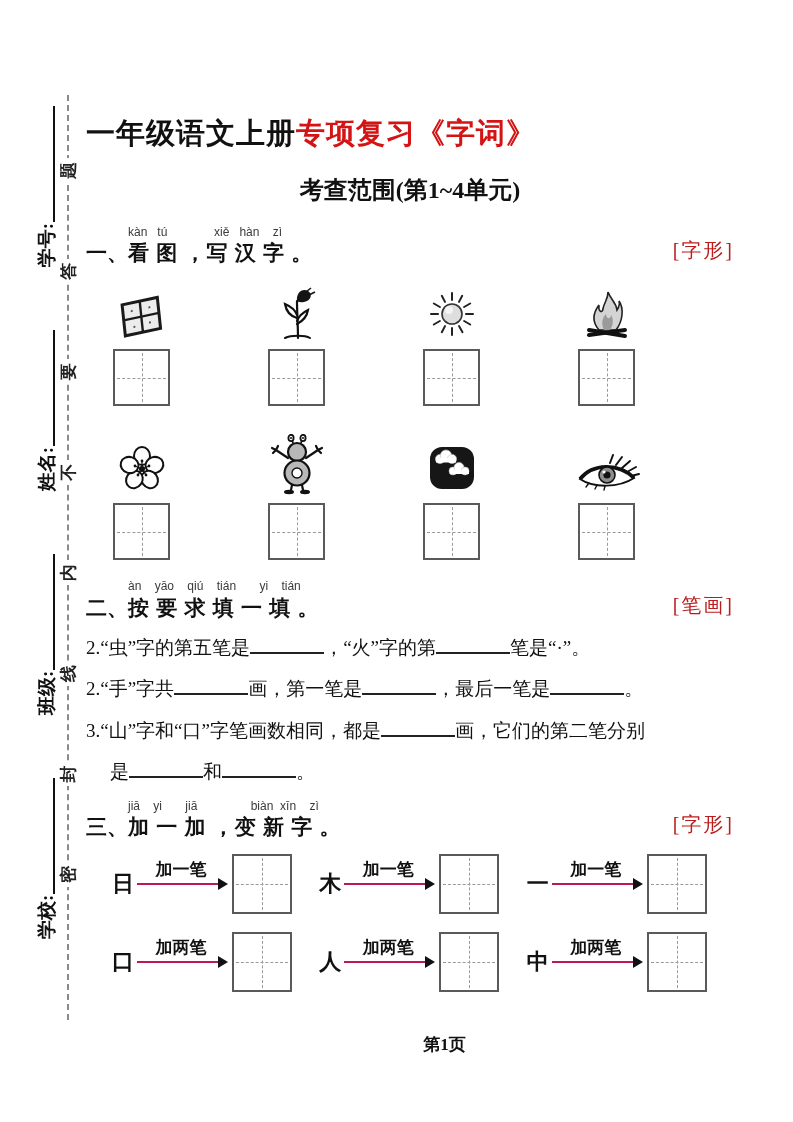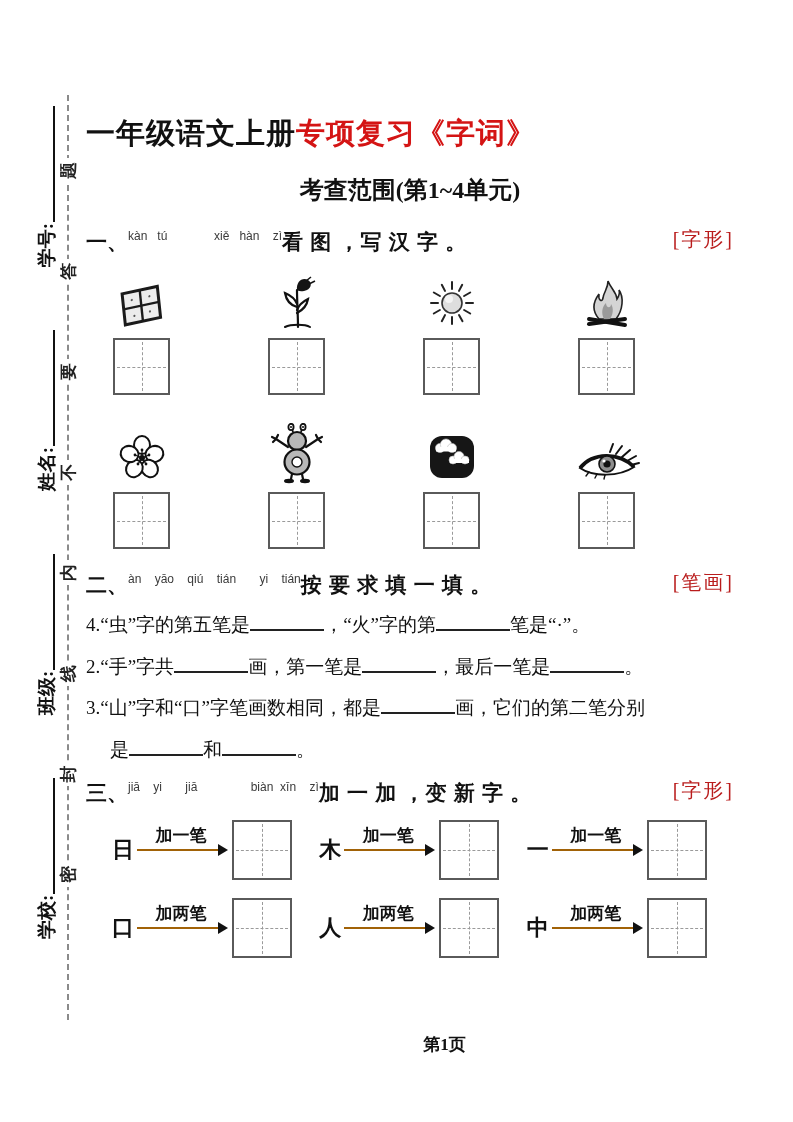--- a/index.html
+++ b/index.html
@@ -36,21 +36,21 @@
   
   .content { position:absolute; left:86px; top:0; width:648px; }
 
   .main-title { margin-top:114px; text-align:left; font-size:29px; font-weight:bold; letter-spacing:1px; white-space:nowrap; }
   .main-title .red { color:#d41414; }
   .subtitle { margin-top:20px; text-align:center; font-size:24px; font-weight:bold; }
   .scope { margin-top:34px; font-size:20px; font-weight:bold; color:#c23a60; }
 
   .sec-head { display:flex; align-items:flex-end; margin-top:20px; }
   .sec-num { font-size:21px; font-weight:bold; line-height:1.2; }
-  .sec-mid { display:flex; flex-direction:row; }
+  .sec-mid { display:flex; flex-direction:column; }
   .pinyin { font-family:"Liberation Sans", sans-serif; font-size:12px; color:#3a3a3a; white-space:pre; line-height:1.1; margin-bottom:2px; }
   .sec-title { font-size:21px; font-weight:bold; line-height:1.2; letter-spacing:1px; white-space:nowrap; }
   .tag { margin-left:auto; font-size:20px; color:#b91c1c; letter-spacing:2px; padding-bottom:2px; white-space:nowrap; }
 
   
   .pic-row { display:flex; width:620px; margin:20px 0 0 -22px; }
   .pic-row.second { margin-top:34px; }
   .pic-cell { width:25%; display:flex; flex-direction:column; align-items:center; }
   .pic-box { height:56px; display:flex; align-items:flex-end; justify-content:center; }
 
@@ -64,21 +64,21 @@
   .questions { margin-top:8px; }
   .q { margin:13px 0; font-size:19px; line-height:1.5; }
   .blank { display:inline-block; width:74px; height:2px; border-bottom:2px solid #222; vertical-align:baseline; }
   .q-cont { margin-left:24px; }
 
   
   .add-row { display:flex; padding-left:26px; margin-top:14px; }
   .add-row.second { margin-top:18px; }
   .add-cell { width:33.33%; display:flex; align-items:center; }
   .base-char { font-size:22px; font-weight:bold; line-height:1; }
-  .arrow { position:relative; width:88px; height:2px; background:#a16207; margin:0 1px 0 3px; }
+  .arrow { position:relative; width:88px; height:2px; background:#be185d; margin:0 1px 0 3px; }
   .arrow::after {
     content:""; position:absolute; right:-3px; top:-5px;
     border-left:10px solid #111; border-top:6px solid transparent; border-bottom:6px solid transparent;
   }
   .op-label { position:absolute; bottom:4px; left:0; width:100%; text-align:center; font-size:17px; font-weight:bold; white-space:nowrap; }
   .add-cell .tzg-lg { margin-left:6px; }
 
   .footer { position:absolute; top:1033px; left:0; width:793px; text-align:center; font-size:17px; font-weight:bold;margin-left:48px; }
 
   svg { display:block; }
@@ -311,21 +311,21 @@
     <div class="sec-head">
       <span class="sec-num">二、</span>
       <div class="sec-mid">
         <div class="pinyin">àn    yāo    qiú    tián       yi    tián</div>
         <div class="sec-title">按 要 求 填 一 填 。</div>
       </div>
       <span class="tag">[笔画]</span>
     </div>
 
     <div class="questions">
-      <p class="q"><span>4.“虫”字的第五笔是</span><span class="blank"></span><span>，“火”字的第</span><span class="blank"></span><span>笔是“·”。</span></p>
+      <p class="q"><span>2.“虫”字的第五笔是</span><span class="blank"></span><span>，“火”字的第</span><span class="blank"></span><span>笔是“·”。</span></p>
       <p class="q"><span>2.“手”字共</span><span class="blank"></span><span>画，第一笔是</span><span class="blank"></span><span>，最后一笔是</span><span class="blank"></span><span>。</span></p>
       <p class="q"><span>3.“山”字和“口”字笔画数相同，都是</span><span class="blank"></span><span>画，它们的第二笔分别</span></p>
       <p class="q q-cont"><span>是</span><span class="blank"></span><span>和</span><span class="blank"></span><span>。</span></p>
     </div>
 
     <div class="sec-head" style="margin-top:10px;">
       <span class="sec-num">三、</span>
       <div class="sec-mid">
         <div class="pinyin">jiā    yi       jiā                biàn  xīn    zì</div>
         <div class="sec-title">加 一 加 ，变 新 字 。</div>

